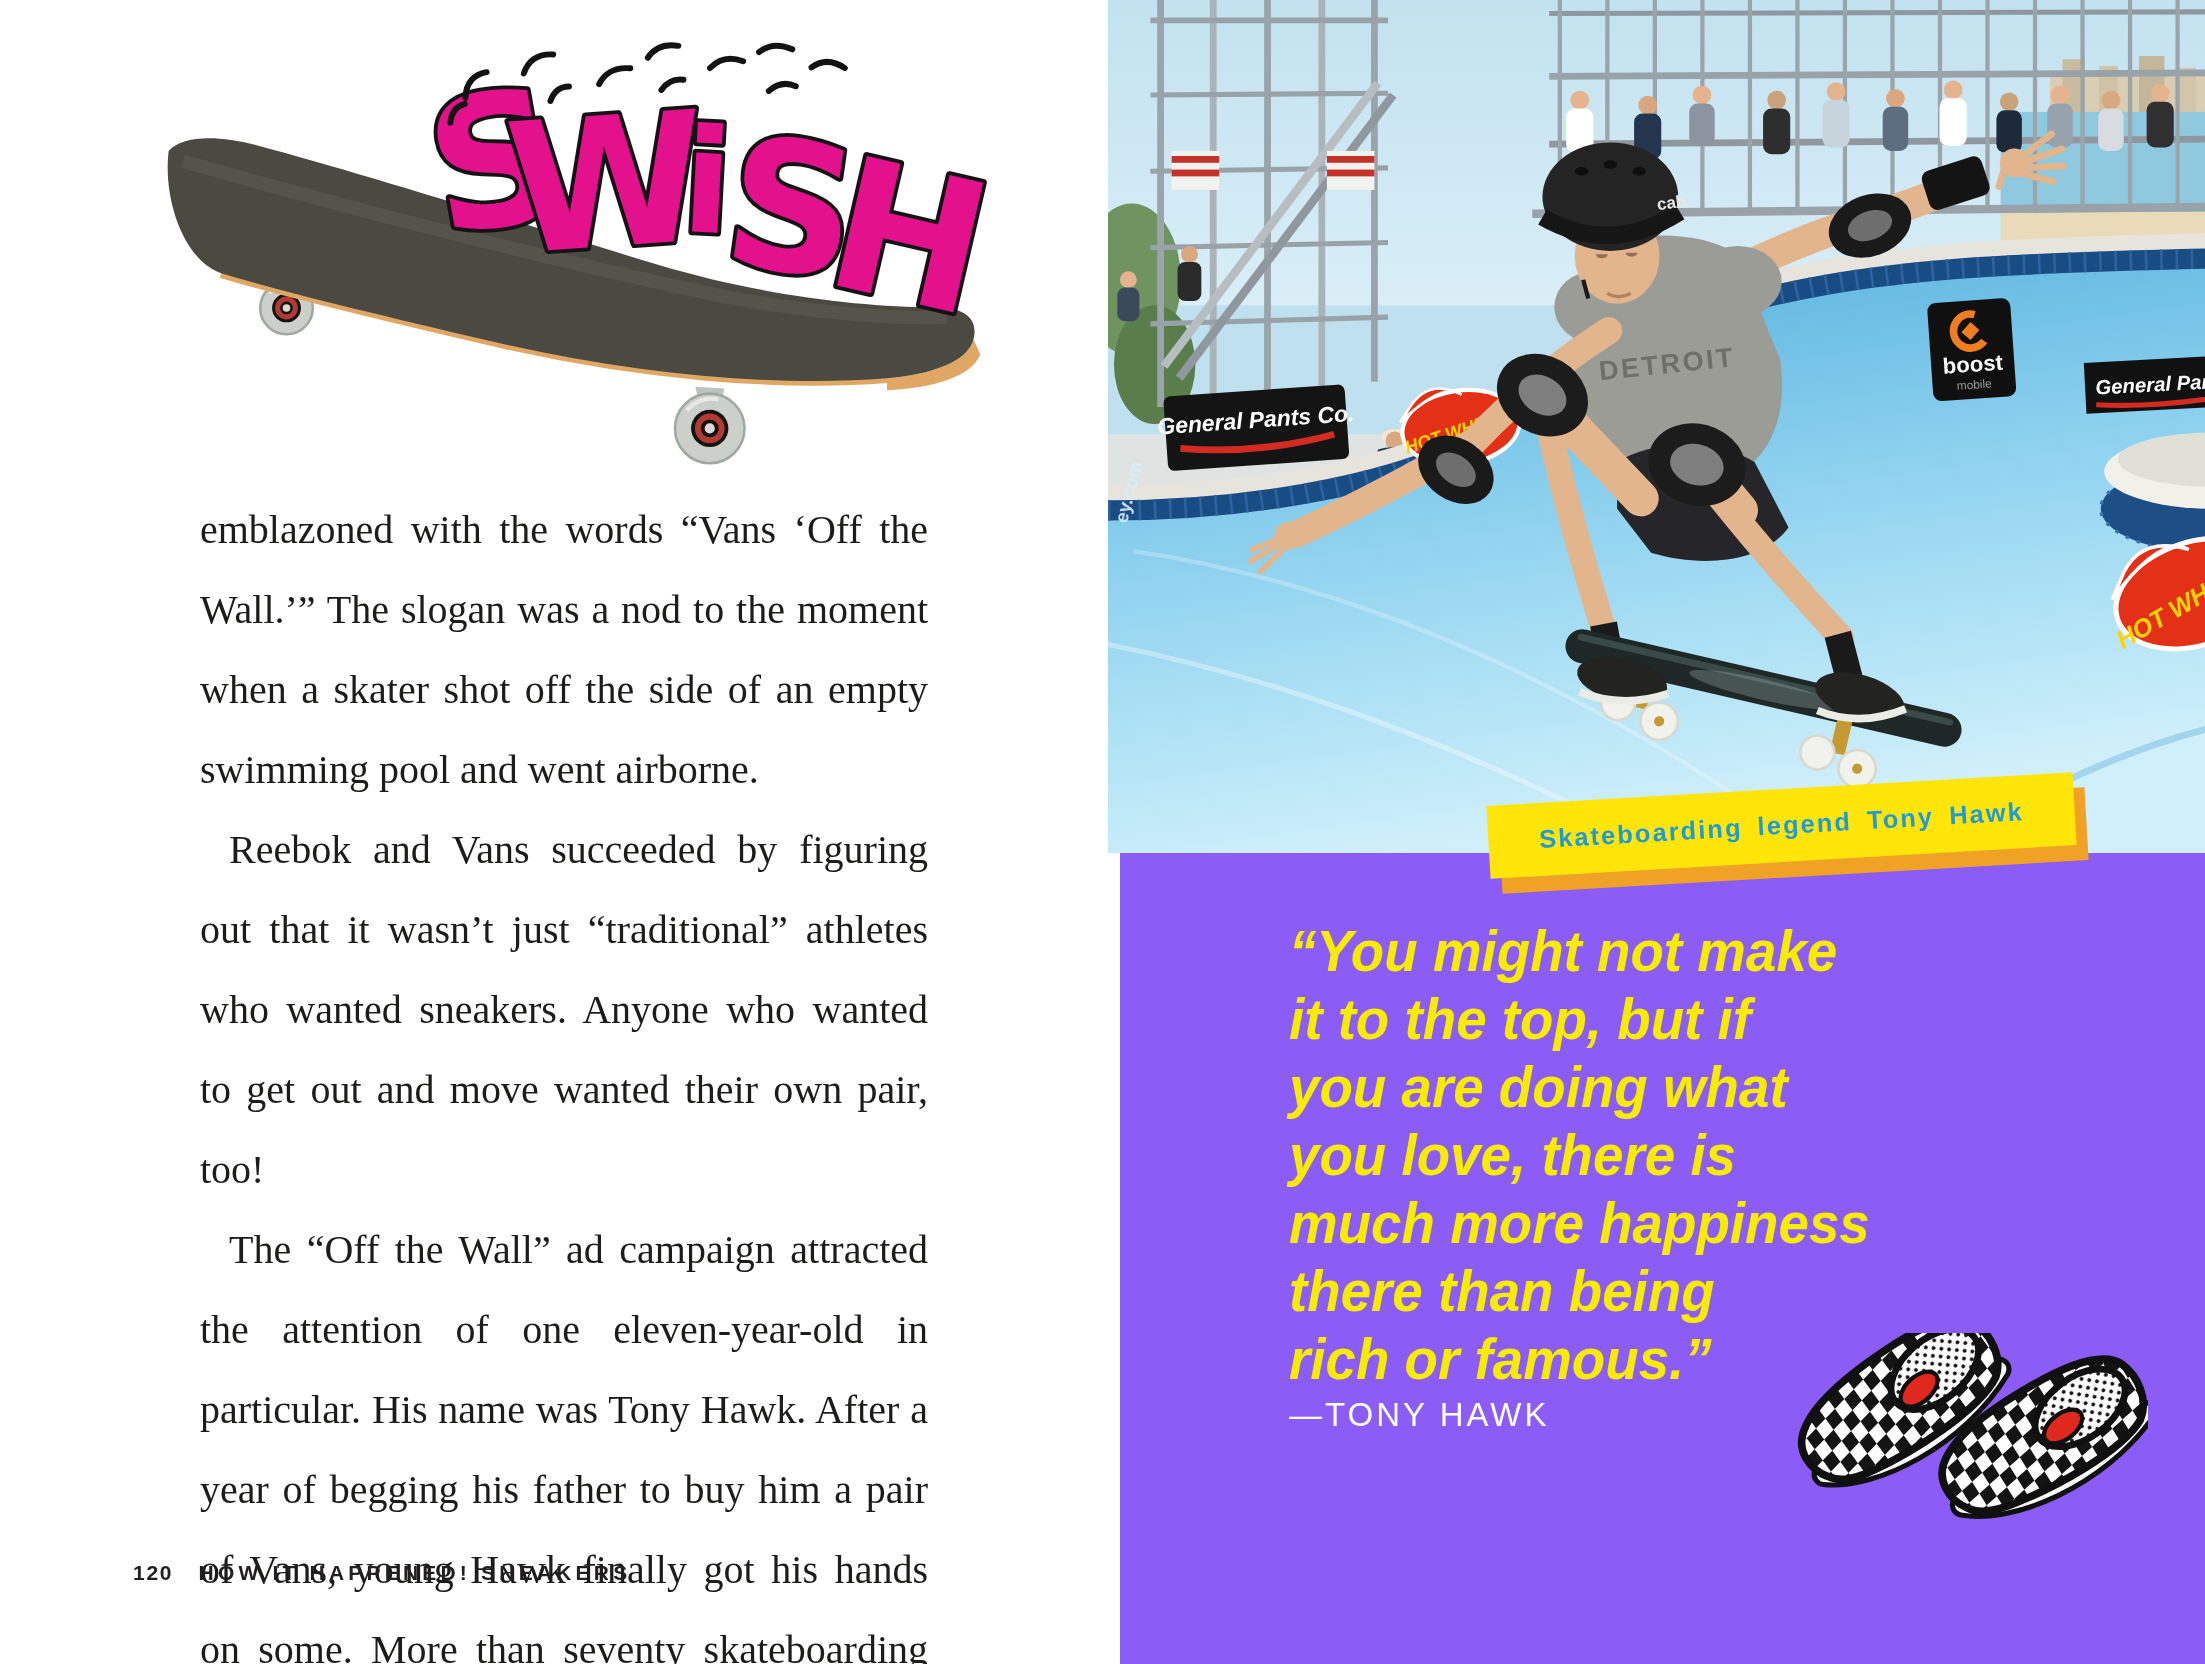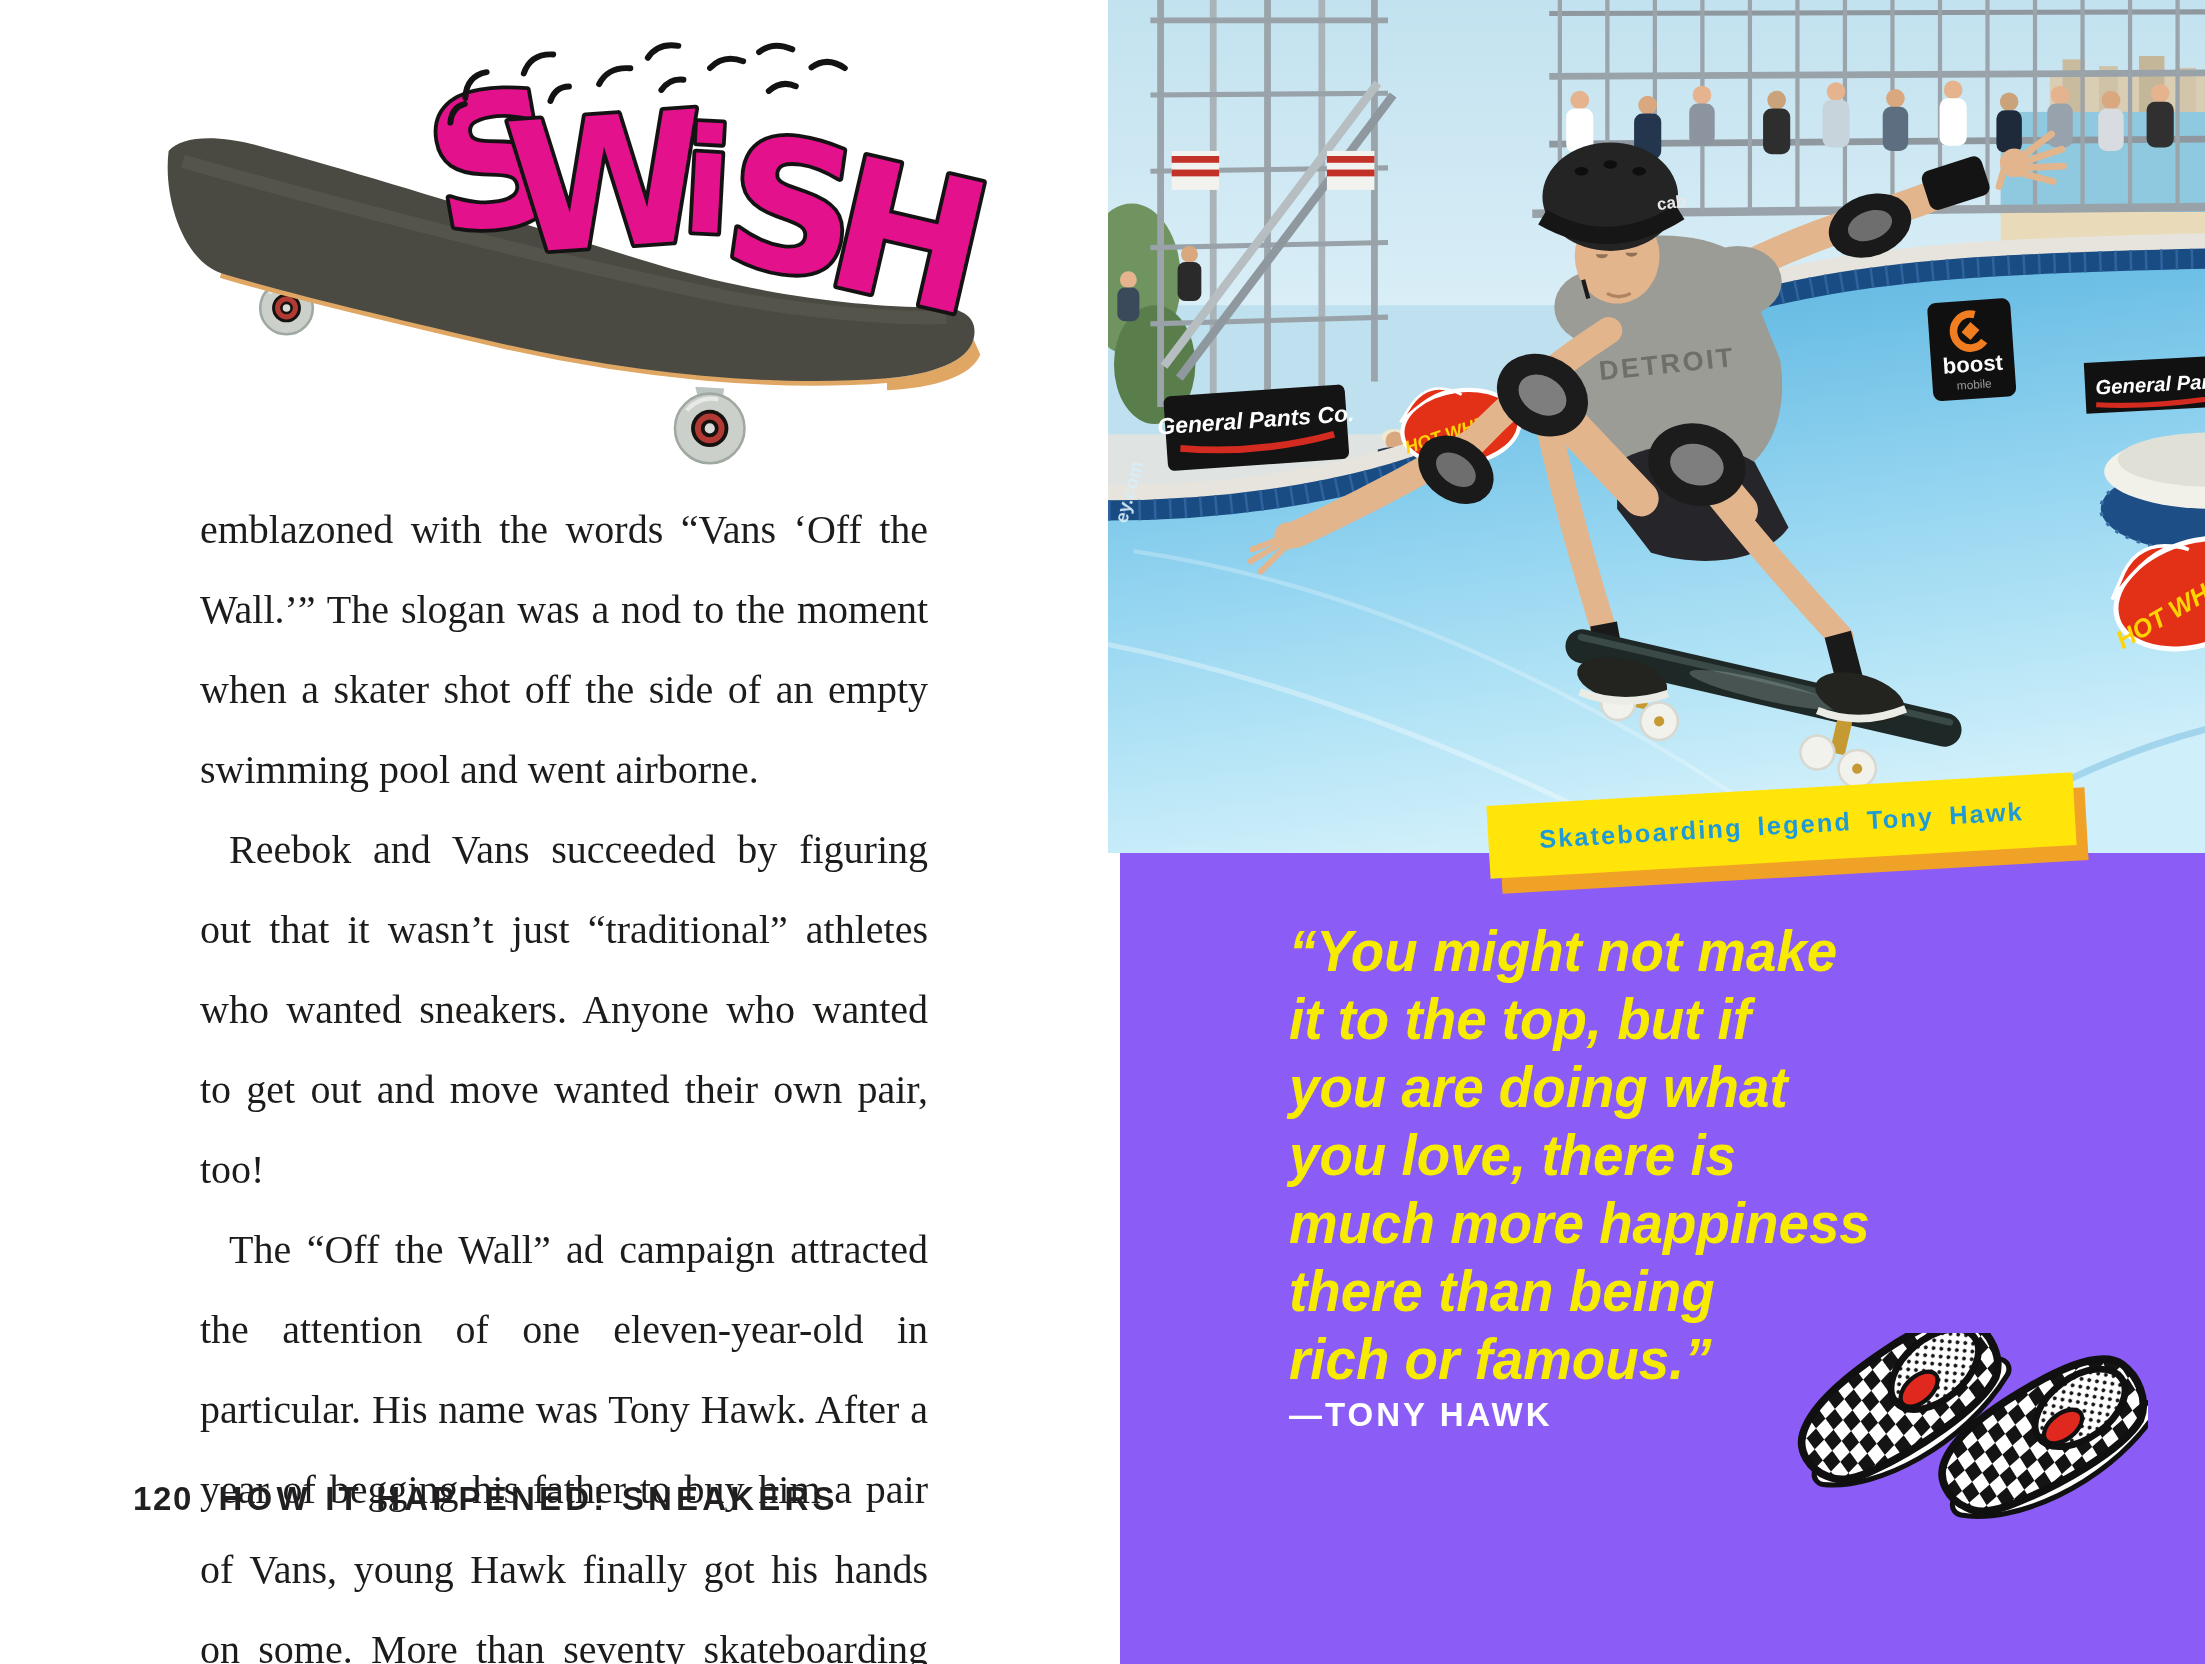--- a/index.html
+++ b/index.html
@@ -10,42 +10,42 @@
   .page.left{left:0;width:1108px;background:#ffffff;}
   .page.right{left:1108px;width:1098px;background:#ffffff;}
 
   
   .skate-art{position:absolute;left:81px;top:34px;width:925px;height:458px;}
   .body-text{position:absolute;left:200px;top:490px;width:728px;
              font-family:"Liberation Serif","DejaVu Serif",serif;
              font-size:40px;line-height:80px;color:#1c1c1a;text-align:justify;}
   .body-text p{margin:0;}
   .body-text p.indent{text-indent:29px;}
-  .footer{position:absolute;left:133px;top:1480px;display:flex;align-items:baseline;
-          font-weight:bold;font-size:33px;letter-spacing:4.2px;color:#221f20;white-space:nowrap;}
+  .footer{position:absolute;left:133px;top:1561px;display:flex;align-items:baseline;
+          font-weight:bold;font-size:21px;letter-spacing:4.2px;color:#221f20;white-space:nowrap;}
   .footer .pagenum{margin-right:25.4px;letter-spacing:1.7px;}
 
   
   .photo{position:absolute;left:0;top:0;width:1098px;height:853px;overflow:hidden;background:#bfe0ee;}
   .photo svg{display:block;width:1098px;height:853px;}
 
   
   .caption-shadow{position:absolute;left:392px;top:804px;width:587px;height:73px;
                   background:#f0a226;transform:rotate(-3.3deg);z-index:4;}
   .caption{position:absolute;left:380px;top:789px;width:587px;height:73px;background:#ffe50a;
            transform:rotate(-3.3deg);z-index:5;display:flex;align-items:center;justify-content:center;}
   .caption span{font-weight:bold;font-size:25.4px;letter-spacing:2.1px;word-spacing:6px;color:#1e9bd7;white-space:nowrap;}
 
   
   .pink{position:absolute;left:12px;top:853px;width:1098px;height:812px;background:#8b5cf6;}
   .quote{position:absolute;left:169px;top:64px;width:891px;
          font-weight:bold;font-style:italic;font-size:57px;line-height:68px;
          color:#f7ec00;white-space:pre-line;transform:scaleX(.96);transform-origin:left top;
          letter-spacing:0px;}
-  .attribution{position:absolute;left:169px;top:543px;font-weight:bold;font-size:33px;
+  .attribution{position:absolute;left:169px;top:543px;font-weight:normal;font-size:33px;
                letter-spacing:3px;color:#ffffff;}
   .shoes{position:absolute;left:629px;top:480px;width:399px;height:263px;}
 
   svg text{user-select:none;}
 </style>
 </head>
 <body>
 
 <div class="spread">
 

